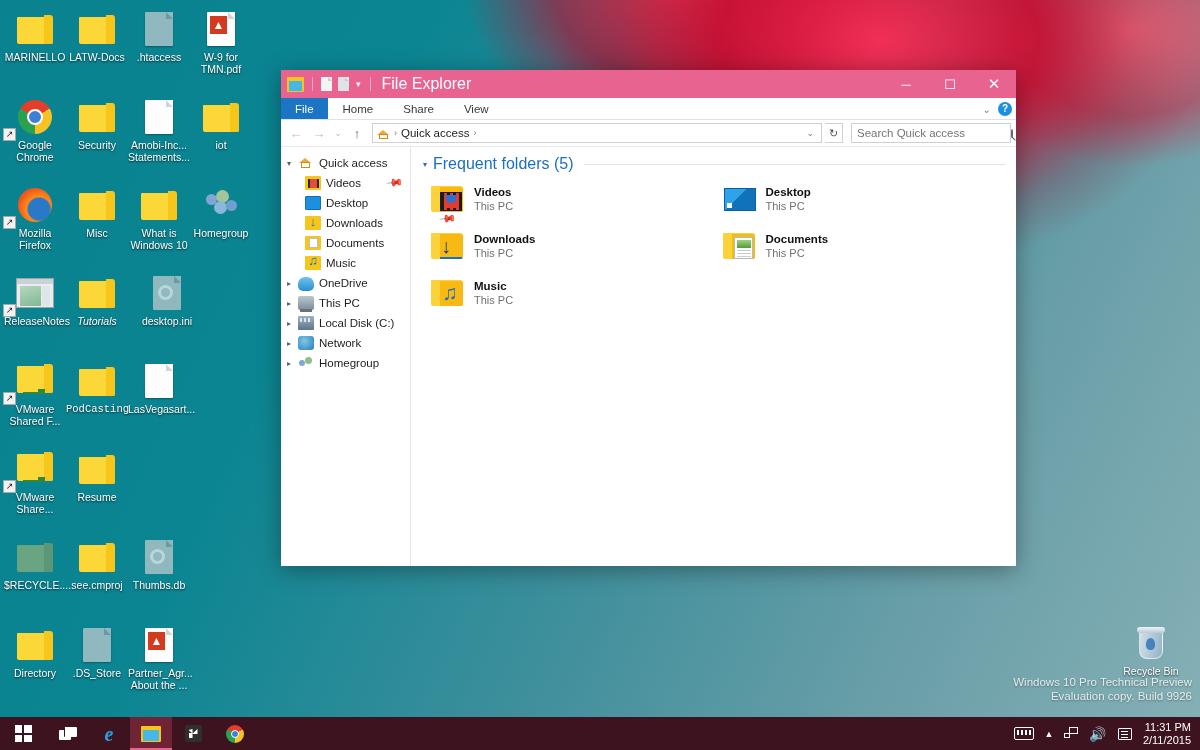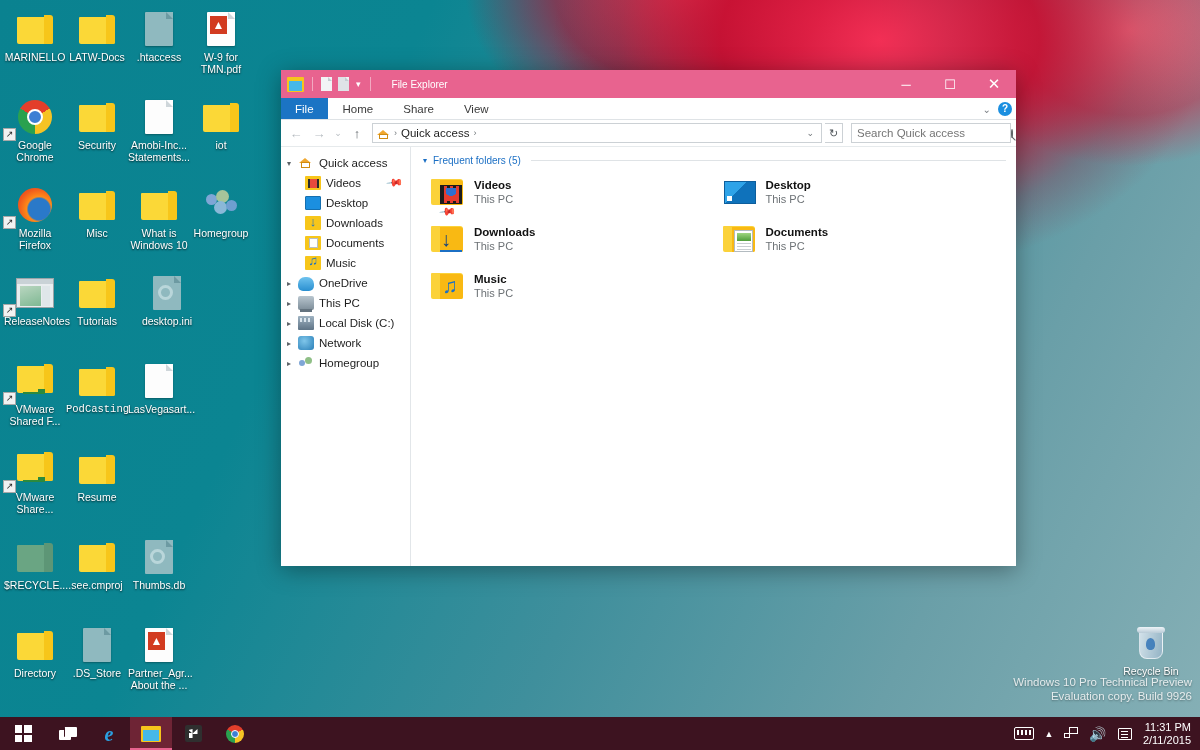--- a/index.html
+++ b/index.html
@@ -131,21 +131,21 @@
   .qat-ic { width:17px; height:15px; margin-right:3px; position:relative; }
   .qat-explorer { background:#f6c51c; border-radius:1px; }
   .qat-explorer:before { content:""; position:absolute; left:2px; top:4px; right:2px; bottom:1px;
                          background:#46b8e8; }
   .qat-doc { width:11px; height:14px; background:#f2f4f6; position:relative; margin:0 3px; }
   .qat-doc:after { content:""; position:absolute; right:0; top:0; border-width:0 4px 4px 0;
                    border-style:solid; border-color:#c3ccd2 #f2f4f6; }
   .qat-doc.grey { background:#dfe3e7; }
   .qat-sep { width:1px; height:14px; background:rgba(255,255,255,.45); margin:0 5px; }
   .qat-chev { color:#fff; font-size:9px; margin:0 4px; }
-  #win-title { color:#fff; font-size:10px; margin-left:16px; }
+  #win-title { color:#fff; font-size:16px; margin-left:6px; }
   #wincontrols { position:absolute; right:0; top:0; height:28px; display:flex; }
   .wbtn { width:44px; height:28px; display:flex; align-items:center; justify-content:center;
           color:#fff; font-size:13px; }
   .wbtn.close-btn { font-size:15px; }
 
   #ribbonbar {
     height:22px; background:#fff; display:flex; align-items:stretch;
     border-bottom:1px solid #dfe3e6; flex:none; position:relative;
   }
   .rtab { padding:0 15px; display:flex; align-items:center; font-size:11.5px; color:#3a3a3a; }
@@ -221,21 +221,21 @@
   .ic-network { background:radial-gradient(circle at 40% 35%,#7fc6ea,#2a7fb8); border-radius:3px; }
   .ic-homegroup { position:relative; }
   .ic-homegroup:before { content:""; position:absolute; left:1px; top:4px; width:6px; height:6px;
     border-radius:50%; background:#7fa6d6; }
   .ic-homegroup:after { content:""; position:absolute; left:7px; top:1px; width:7px; height:7px;
     border-radius:50%; background:#8fbf86; }
 
   #content { flex:1; background:#fff; padding:8px 10px 0 12px; overflow:hidden; position:relative; }
   .grouphdr { display:flex; align-items:center; gap:6px; margin-bottom:9px; }
   .grouphdr .exp { color:#1b6fc4; font-size:8px; }
-  .grouphdr .gt { color:#1b6fc4; font-size:10px; }
+  .grouphdr .gt { color:#1b6fc4; font-size:16px; }
   .grouphdr .gl { flex:1; height:1px; background:#dfe3e6; margin-left:4px; }
   .fgrid { display:grid; grid-template-columns:1fr 1fr; gap:0; }
   .fitem { display:flex; align-items:flex-start; gap:9px; height:47px; padding-left:8px; }
   .fitem .fgfx { width:34px; height:34px; position:relative; flex:none; margin-top:1px; }
   .fitem .ftxt { padding-top:3px; }
   .fitem .fn { font-size:11.5px; color:#111; font-weight:bold; line-height:14px; }
   .fitem .fs { font-size:11px; color:#6d7276; line-height:14px; }
 
   .bigfolder { position:absolute; left:0; top:3px; width:32px; height:26px; }
   .bigfolder:before { content:""; position:absolute; left:0; top:0; width:32px; height:26px;
@@ -421,21 +421,21 @@
     <div class="dicon" style="left: 4px; top: 270px;">
       <div class="gfx">
         <div class="rn-ic">
           <i></i>
           <u></u>
         </div>
         <span class="shortcut">↗</span>
       </div>
       <span class="lbl">ReleaseNotes</span>
     </div>
-    <div class="dicon" style="left: 66px; top: 270px;">
+    <div class="dicon" style="left: 66px; top: 270px; font-style: italic;">
       <div class="gfx">
         <div class="folder"></div>
       </div>
       <span class="lbl">Tutorials</span>
     </div>
     <div class="dicon" style="left: 136px; top: 270px;">
       <div class="gfx">
         <div class="gearfile">
           <i></i>
         </div>

